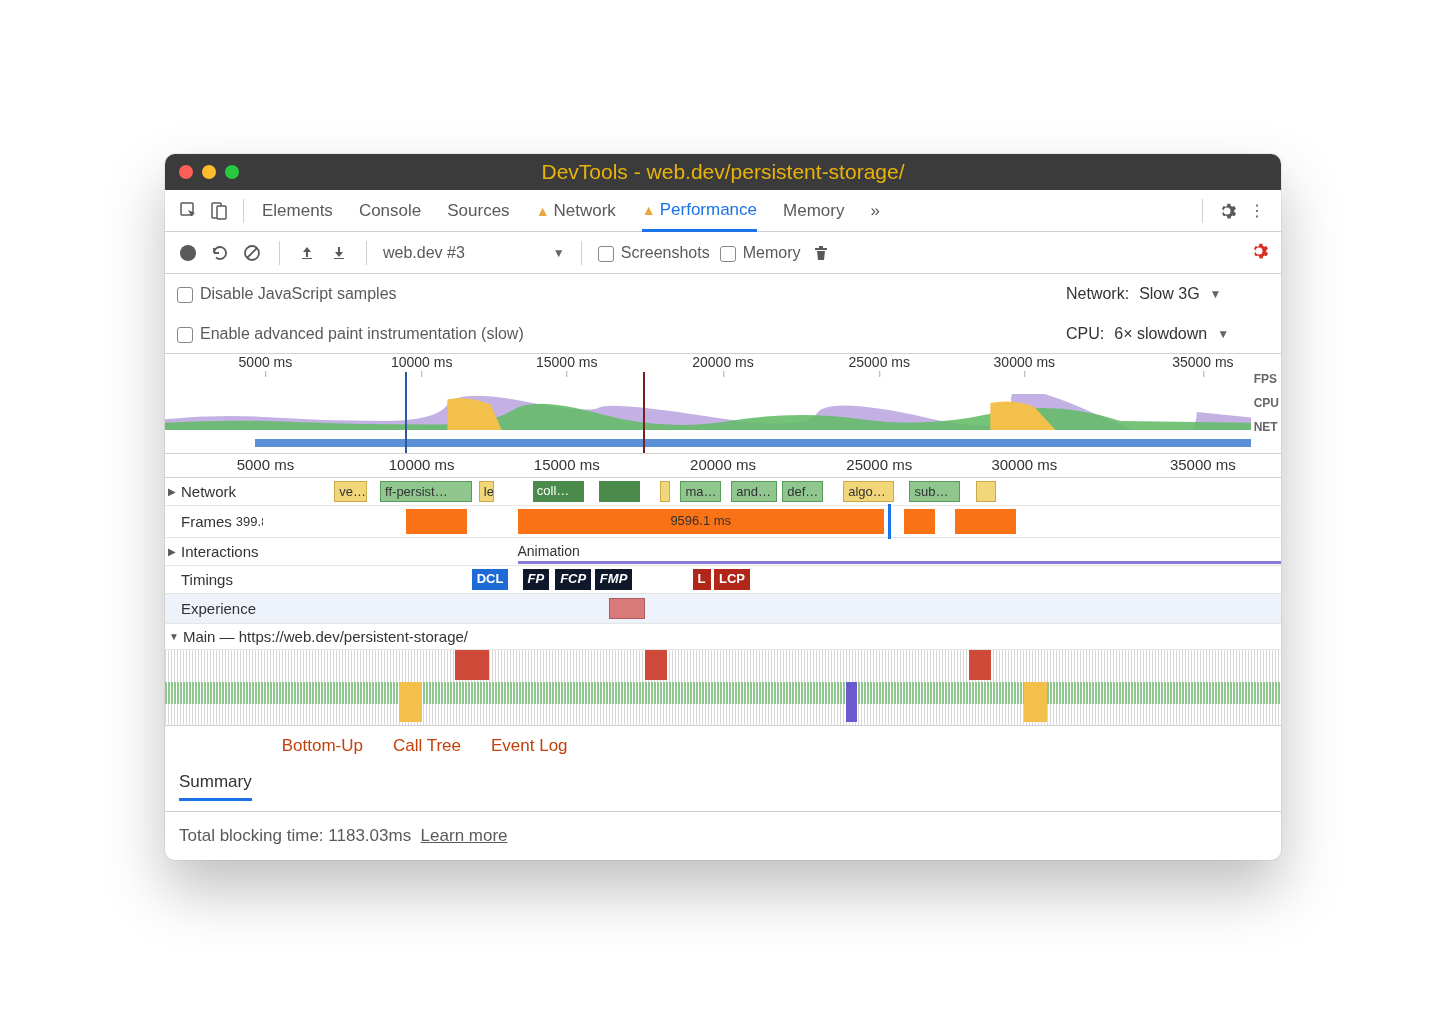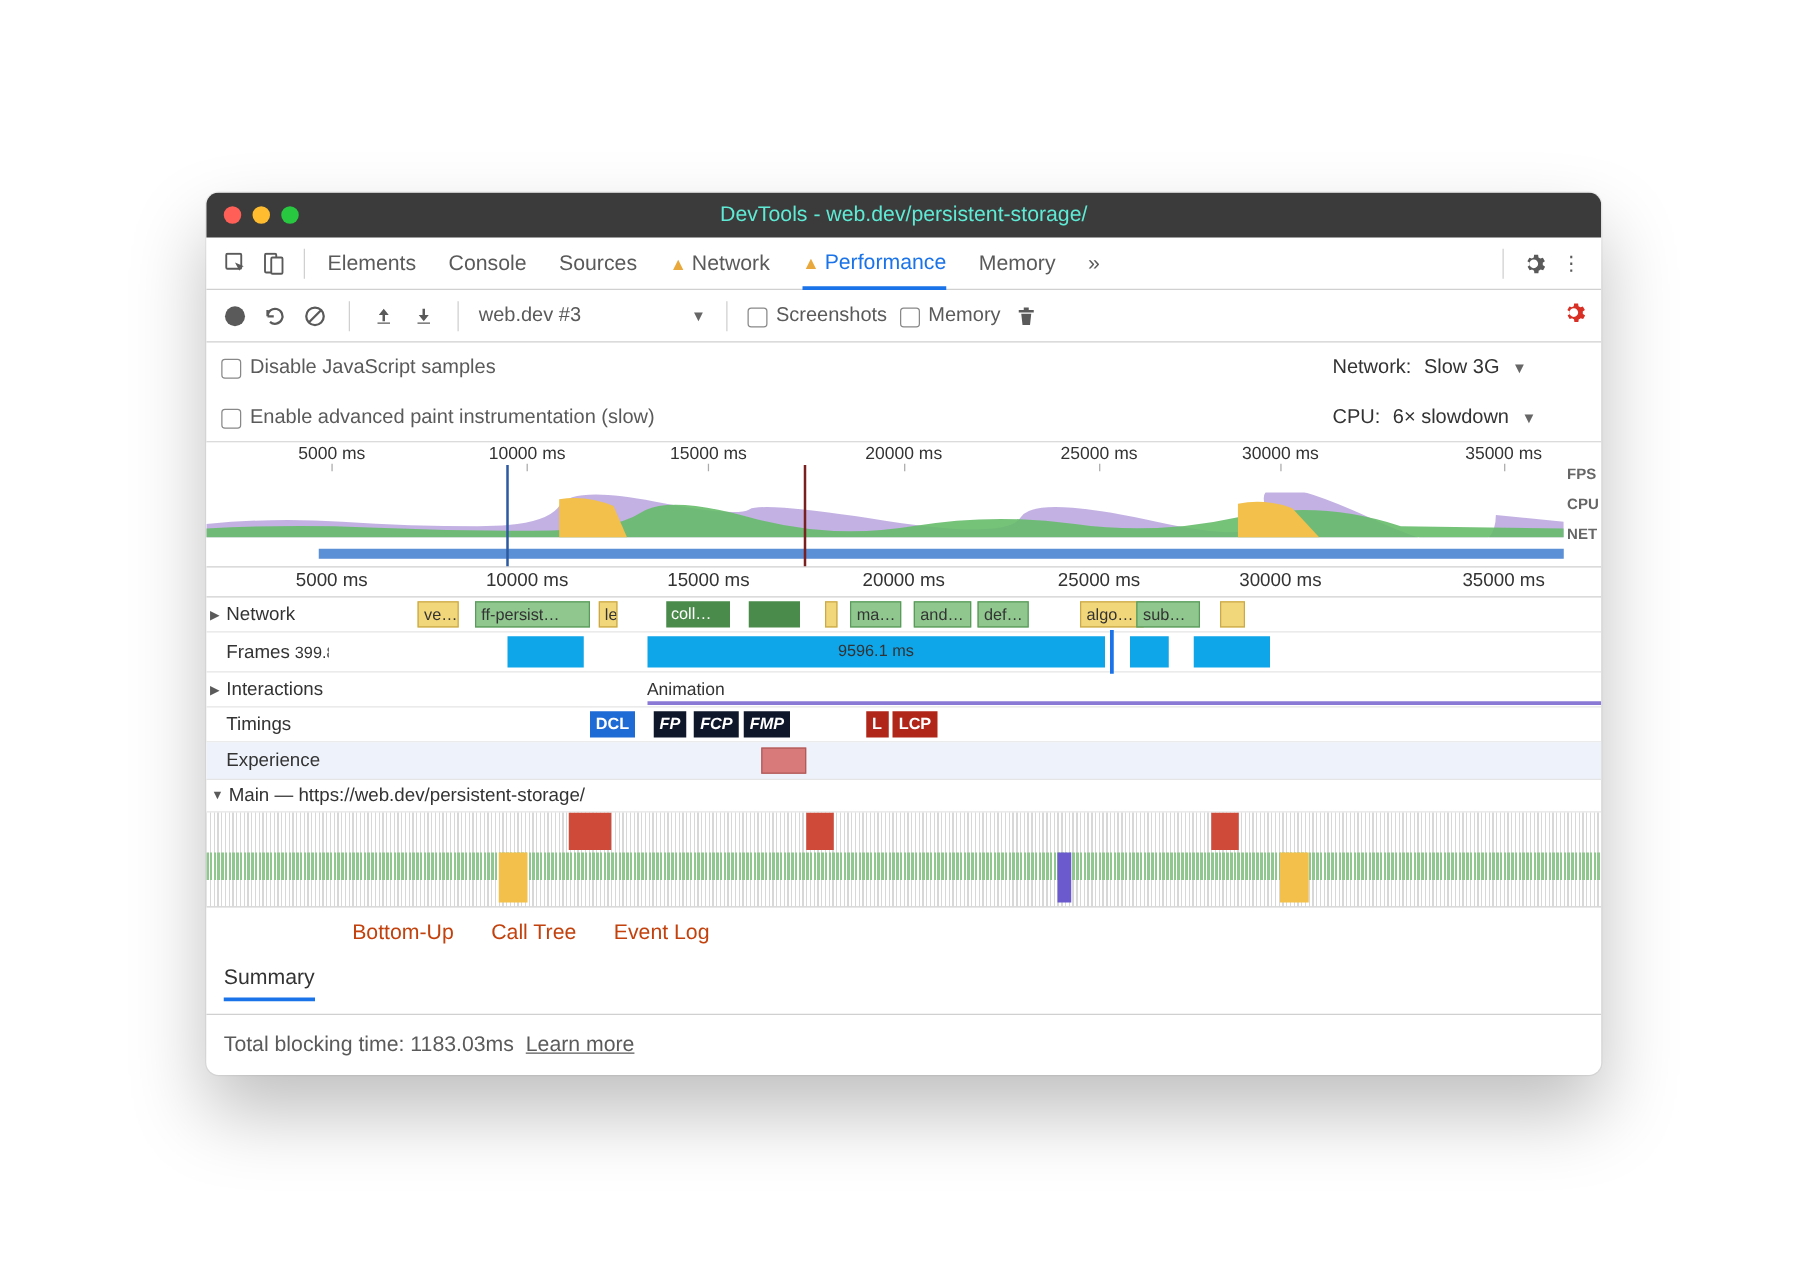--- a/index.html
+++ b/index.html
@@ -2,21 +2,21 @@
 <html><head>
 <meta charset="utf-8">
 <style>
 * { box-sizing: border-box; margin: 0; padding: 0; }
 body { background: #fff; font-family: -apple-system, "Helvetica Neue", Arial, sans-serif; font-size: 16px; color: #333; display: flex; align-items: center; justify-content: center; min-height: 100vh; }
 .window { width: 1116px; background: #fff; border-radius: 10px; box-shadow: 0 30px 60px rgba(0,0,0,.25), 0 0 0 1px rgba(0,0,0,.05); overflow: hidden; }
 .titlebar { background: #3b3b3b; height: 36px; display: flex; align-items: center; position: relative; }
 .traffic { display: flex; gap: 9px; padding-left: 14px; }
 .dot { width: 14px; height: 14px; border-radius: 50%; }
 .dot.red { background: #ff5f57; } .dot.yellow { background: #febc2e; } .dot.green { background: #28c840; }
-.title { position: absolute; left: 0; right: 0; text-align: center; color: #5eead4; font-size: 17px; font-weight: 400; pointer-events: none; }
+.title { position: absolute; left: 0; right: 0; text-align: center; color: #eab308; font-size: 21px; font-weight: 400; pointer-events: none; }
 .tabbar { display: flex; align-items: center; height: 42px; border-bottom: 1px solid #d0d0d0; padding: 0 12px; gap: 6px; }
 .tabbar .ico { width: 24px; height: 24px; display: flex; align-items: center; justify-content: center; color: #5a5a5a; }
 .vsep { width: 1px; height: 24px; background: #d0d0d0; margin: 0 6px; }
 .tabs { display: flex; gap: 26px; margin-left: 6px; }
 .tab { color: #5a5a5a; font-size: 17px; display: flex; align-items: center; gap: 4px; cursor: pointer; padding: 9px 0; }
 .tab.active { color: #1a73e8; border-bottom: 3px solid #1a73e8; margin-bottom: -1px; }
 .warn-tri { color: #e8a83b; font-size: 14px; }
 .spacer { flex: 1; }
 .toolbar { display: flex; align-items: center; height: 42px; border-bottom: 1px solid #d0d0d0; padding: 0 12px; gap: 10px; }
 .tbtn { width: 22px; height: 22px; display: flex; align-items: center; justify-content: center; color: #5a5a5a; cursor: pointer; }
@@ -41,21 +41,21 @@
 .ruler span { position: absolute; transform: translateX(-50%); top: 2px; }
 .lane { display: flex; align-items: center; height: 28px; border-bottom: 1px solid #e5e5e5; font-size: 15px; position: relative; }
 .lane.sel { background: #eef3fb; }
 .lane .lbl { width: 98px; padding-left: 16px; color: #333; flex-shrink: 0; display: flex; align-items: center; gap: 4px; overflow: hidden; white-space: nowrap; }
 .lane .track { flex: 1; position: relative; height: 100%; }
 .disclosure { font-size: 10px; color: #5a5a5a; position: absolute; left: 3px; }
 .block { position: absolute; top: 3px; bottom: 3px; font-size: 13px; color: #333; overflow: hidden; white-space: nowrap; padding: 2px 4px; }
 .bg-yel { background: #f2d77a; border: 1px solid #c9a94a; }
 .bg-grn { background: #8fc78f; border: 1px solid #5a9a5a; }
 .bg-dgrn { background: #4a8a4a; color: #fff; }
-.bg-lgrn { background: #0ea5e9; }
+.bg-lgrn { background: #f97316; }
 .timing { position: absolute; top: 3px; bottom: 3px; color: #fff; font-size: 13px; font-weight: 700; padding: 2px 5px; }
 .t-blue { background: #1f6bd6; } .t-grn { background: #0f172a; font-style: italic; } .t-red { background: #b0271a; }
 .exp-block { position: absolute; top: 4px; bottom: 4px; background: #d87a7a; border: 1px solid #b05a5a; }
 .main-hdr { display: flex; align-items: center; height: 26px; border-bottom: 1px solid #e5e5e5; font-size: 15px; padding-left: 4px; }
 .flame { height: 76px; border-bottom: 1px solid #d0d0d0; position: relative; overflow: hidden; background: repeating-linear-gradient(90deg,#d8d8d8 0,#d8d8d8 1px,transparent 1px,transparent 3px); }
 .flame-row2 { position: absolute; left: 0; right: 0; top: 32px; height: 22px; background: repeating-linear-gradient(90deg,#8fc78f 0,#8fc78f 2px,transparent 2px,transparent 3px); }
 .bottom-tabs { display: flex; gap: 30px; padding: 10px 14px; border-bottom: 1px solid #d0d0d0; font-size: 17px; }
 .btab { color: #c2410c; cursor: pointer; padding-bottom: 6px; }
 .btab.active { color: #333; border-bottom: 3px solid #1a73e8; margin-top: 36px; }
 .footer { padding: 14px; font-size: 17px; color: #5a5a5a; }
@@ -244,21 +244,21 @@
     <div class="track" id="net-track">
         <div class="block bg-yel" style="left: 7%; width: 3.2%;">ve…</div>
         <div class="block bg-grn" style="left: 11.5%; width: 9%;">ff-persist…</div>
         <div class="block bg-yel" style="left: 21.2%; width: 1.5%;">le</div>
         <div class="block bg-dgrn" style="left: 26.5%; width: 5%;">coll…</div>
         <div class="block bg-dgrn" style="left: 33%; width: 4%;"></div>
         <div class="block bg-yel" style="left: 39%; width: 1%;"></div>
         <div class="block bg-grn" style="left: 41%; width: 4%;">ma…</div>
         <div class="block bg-grn" style="left: 46%; width: 4.5%;">and…</div>
         <div class="block bg-grn" style="left: 51%; width: 4%;">def…</div>
-        <div class="block bg-yel" style="left: 57%; width: 5%; margin-left: 21px;">algo…</div>
+        <div class="block bg-yel" style="left: 57%; width: 5%;">algo…</div>
         <div class="block bg-grn" style="left: 63.5%; width: 5%;">sub…</div>
         <div class="block bg-yel" style="left: 70%; width: 2%;"></div>
       </div>
   </div>
 
   <div class="lane" style="height:32px">
     <div class="lbl">
         <span>Frames</span>
         <span style="font-size:13px">399.8 ms</span>
       </div>

